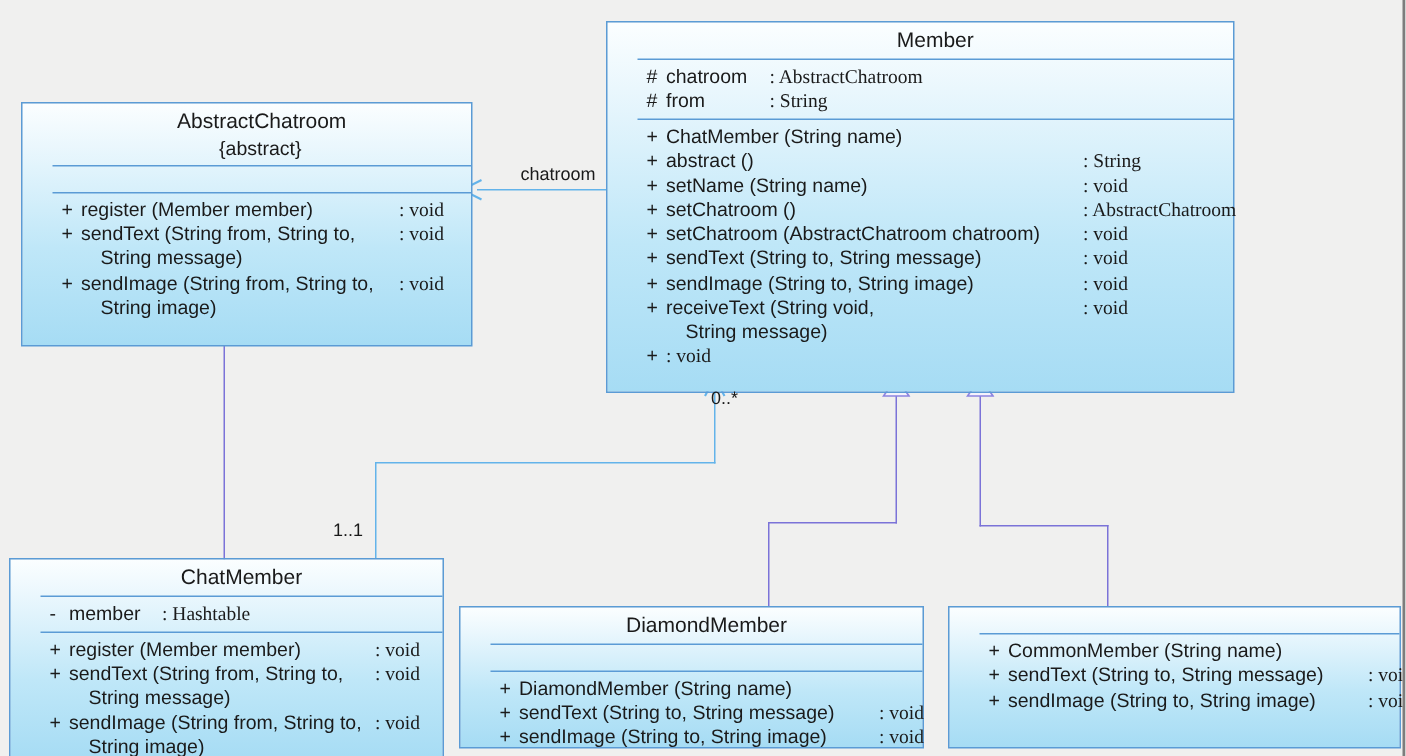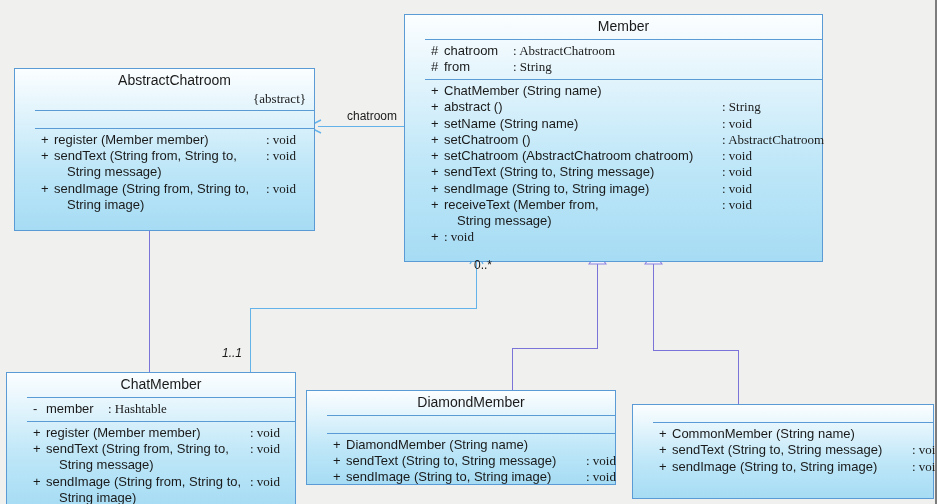--- a/index.html
+++ b/index.html
@@ -39,25 +39,24 @@
   .uml-class .section.empty { height: 17px; padding: 0; }
 
   .class-name {
     text-align: center;
     font-size: 14px;
     padding: 3px 6px 3px 6px;
     border-bottom: 1px solid #5b9bd5;
   }
   .class-name.with-stereo { padding-bottom: 1px; border-bottom: none; }
   .class-stereo {
-    text-align: right;
+    text-align: center;
     font-size: 13px;
     padding: 0 8px 3px 6px;
     border-bottom: 1px solid #5b9bd5;
-    font-family: Liberation Serif, serif;
   }
 
   
   .row {
     display: flex;
     align-items: flex-start;
     white-space: pre;
   }
   .row .vis {
     width: 13px;
@@ -113,21 +112,21 @@
   </svg>
   <div class="edge-label" style="left:347px; top:109px;">chatroom</div>
 
   <div class="line assoc v" style="left:250px; top:308px; height:64px;"></div>
   <div class="line assoc h" style="left:250px; top:308px; width:227px;"></div>
   <div class="line assoc v" style="left:476px; top:261px; height:48px;"></div>
   <svg class="arrow-open" style="left:468px; top:249px;" width="17" height="18" viewBox="0 0 17 18">
     <polyline points="2,15 8.5,3 15,15" fill="none" stroke="#63b3ea" stroke-width="1.4"></polyline>
   </svg>
   <div class="edge-label" style="left:474px; top:258px;">0..*</div>
-  <div class="edge-label" style="left:222px; top:346px;font-style:italic;">1..1</div>
+  <div class="edge-label" style="left:222px; top:346px;">1..1</div>
 
   <div class="line v" style="left:149px; top:213px; height:160px;"></div>
   <svg class="tri-outline" style="left:140px; top:201px;" width="19" height="14" viewBox="0 0 19 14">
     <polygon points="9.5,1 18,13 1,13" fill="#f4f3fc" stroke="#8c84e0" stroke-width="1.1"></polygon>
   </svg>
 
   <div class="line v" style="left:597px; top:263px; height:86px;"></div>
   <div class="line h" style="left:512px; top:348px; width:86px;"></div>
   <div class="line v" style="left:512px; top:348px; height:56px;"></div>
   <svg class="tri-outline" style="left:588px; top:251px;" width="19" height="14" viewBox="0 0 19 14">
@@ -217,21 +216,21 @@
         <span class="sig" style="width:278px">sendText (String to, String message)</span>
         <span class="ret">: void</span>
       </div>
       <div class="row">
         <span class="vis">+</span>
         <span class="sig" style="width:278px">sendImage (String to, String image)</span>
         <span class="ret">: void</span>
       </div>
       <div class="row">
         <span class="vis">+</span>
-        <span class="sig" style="width:278px">receiveText (Member from,</span>
+        <span class="sig" style="width:278px">receiveText (String void,</span>
         <span class="ret">: void</span>
       </div>
       <div class="row">
         <span class="vis"></span>
         <span class="sig cont">String message)</span>
       </div>
       <div class="row">
         <span class="vis">+</span>
         <span class="ret">: void</span>
       </div>
@@ -267,21 +266,21 @@
         <span class="sig" style="width:204px">sendImage (String from, String to,</span>
         <span class="ret">: void</span>
       </div>
       <div class="row">
         <span class="vis"></span>
         <span class="sig cont">String image)</span>
       </div>
     </div>
   </div>
 
-  <div class="uml-class" style="left:306px; top:390px; width:310px; height:95px;">
+  <div class="uml-class" style="left:306px; top:404px; width:310px; height:95px;">
     <div class="class-name">DiamondMember</div>
     <div class="section empty"></div>
     <div class="section last">
       <div class="row">
         <span class="vis">+</span>
         <span class="sig" style="width:240px">DiamondMember (String name)</span>
         <span class="ret"></span>
       </div>
       <div class="row">
         <span class="vis">+</span>

